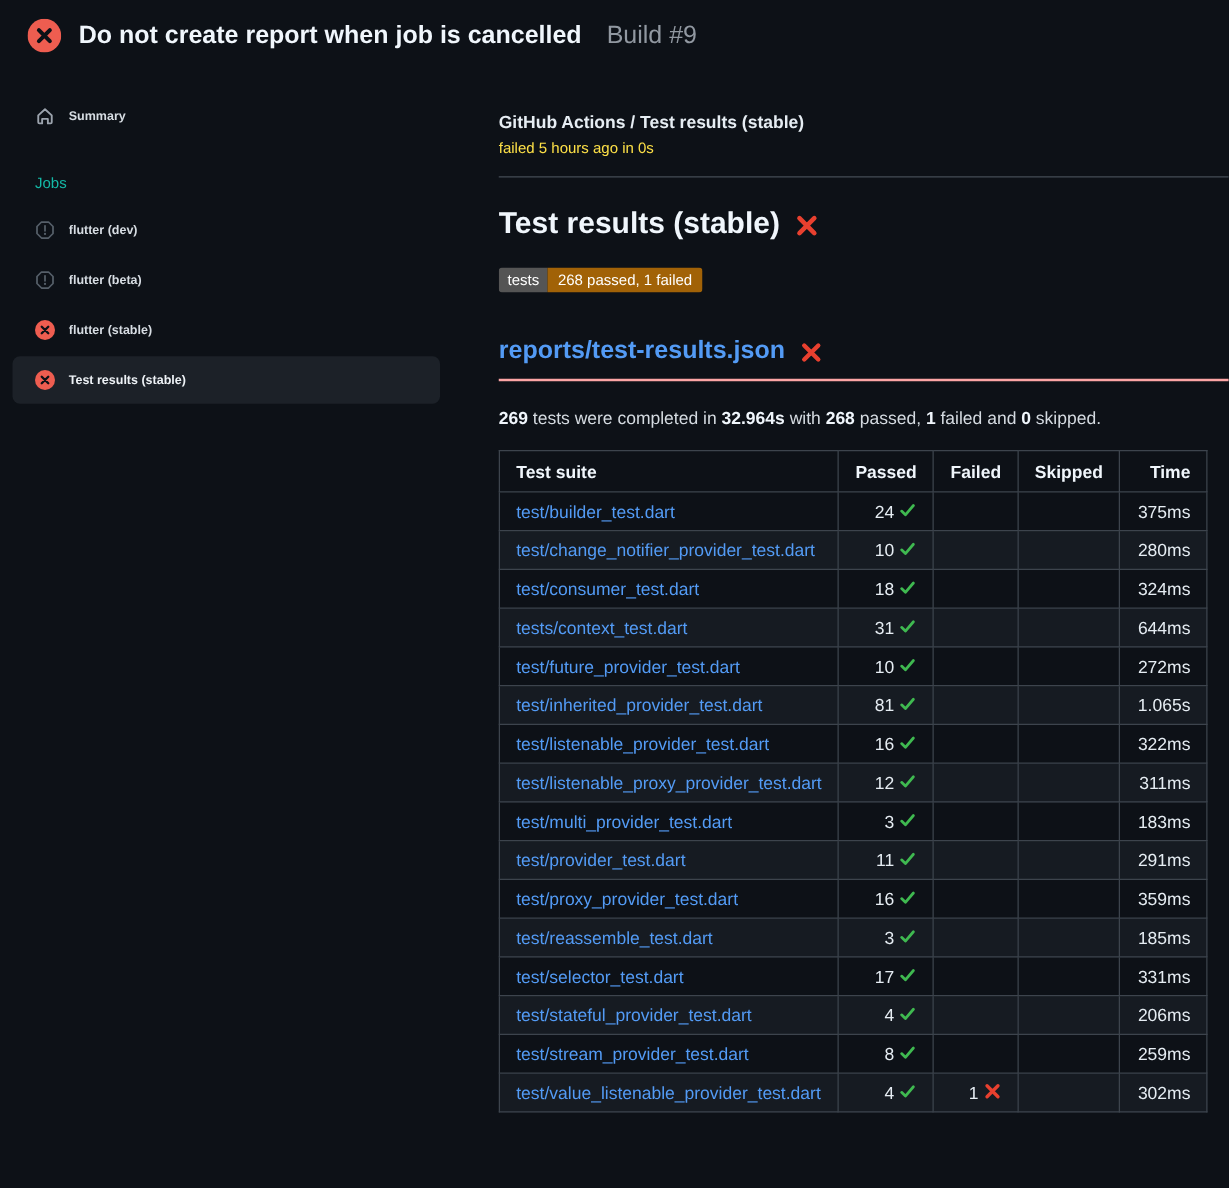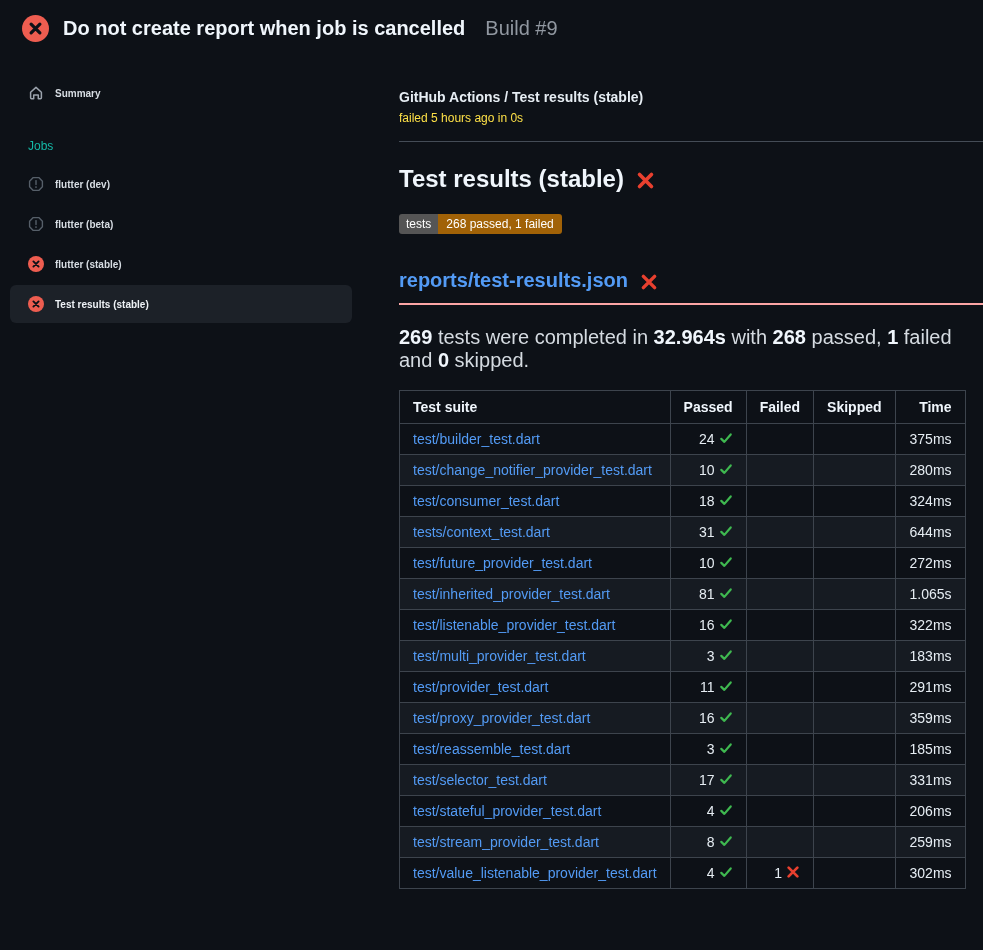--- a/index.html
+++ b/index.html
@@ -41,21 +41,21 @@
   .section-head h2 { font-size:24px; font-weight:700; color:#f0f6fc; }
   .cross18 { width:19px; height:19px; margin-top:3px; }
 
   .badge { display:inline-flex; margin-top:21px; font-size:12px; line-height:20px; border-radius:3px; overflow:hidden; color:#ffffff; cursor:pointer; }
   .badge .badge-label { padding:0 7px; }
   .badge .badge-value { padding:0 8px; }
 
   .report-head { display:flex; align-items:center; gap:12px; margin-top:35px; padding-bottom:11px; border-bottom:2px solid #fca5a5; }
   .report-head a { font-size:20px; font-weight:700; color:#539bf5; text-decoration:none; cursor:pointer; }
 
-  .summary-line { margin-top:21px; font-size:20px; color:#d5dbe1; }
+  .summary-line { margin-top:21px; font-size:14px; color:#d5dbe1; }
   .summary-line b { color:#f0f6fc; }
 
   
   table.results { border-collapse:collapse; margin-top:18px; font-size:14px; }
   table.results th, table.results td { border:1px solid #3d444d; }
   table.results th { font-weight:700; color:#f0f6fc; padding:8px 13px; }
   table.results td { padding:7px 13px; }
   table.results tbody tr:nth-child(even) td { background:#161b22; }
   th.col-suite { text-align:left; width:268px; }
   th.col-num { text-align:right; }
@@ -236,20 +236,32 @@
                 <span>16</span>
                 <svg viewBox="0 0 16 16">
   <path d="M2.6 9 L6.1 12.4 L13.4 3.9" stroke="#3fb950" stroke-width="2.5" fill="none" stroke-linecap="round" stroke-linejoin="round"></path>
                 </svg>
               </span></td>
             <td class="cell-num"></td>
             <td class="cell-num"></td>
             <td class="cell-num">322ms</td>
           </tr>
           <tr>
+            <td class="cell-suite"><a href="#">test/listenable_proxy_provider_test.dart</a></td>
+            <td class="cell-num"><span class="count-wrap">
+                <span>12</span>
+                <svg viewBox="0 0 16 16">
+  <path d="M2.6 9 L6.1 12.4 L13.4 3.9" stroke="#3fb950" stroke-width="2.5" fill="none" stroke-linecap="round" stroke-linejoin="round"></path>
+                </svg>
+              </span></td>
+            <td class="cell-num"></td>
+            <td class="cell-num"></td>
+            <td class="cell-num">311ms</td>
+          </tr>
+          <tr>
             <td class="cell-suite"><a href="#">test/multi_provider_test.dart</a></td>
             <td class="cell-num"><span class="count-wrap">
                 <span>3</span>
                 <svg viewBox="0 0 16 16">
   <path d="M2.6 9 L6.1 12.4 L13.4 3.9" stroke="#3fb950" stroke-width="2.5" fill="none" stroke-linecap="round" stroke-linejoin="round"></path>
                 </svg>
               </span></td>
             <td class="cell-num"></td>
             <td class="cell-num"></td>
             <td class="cell-num">183ms</td>

